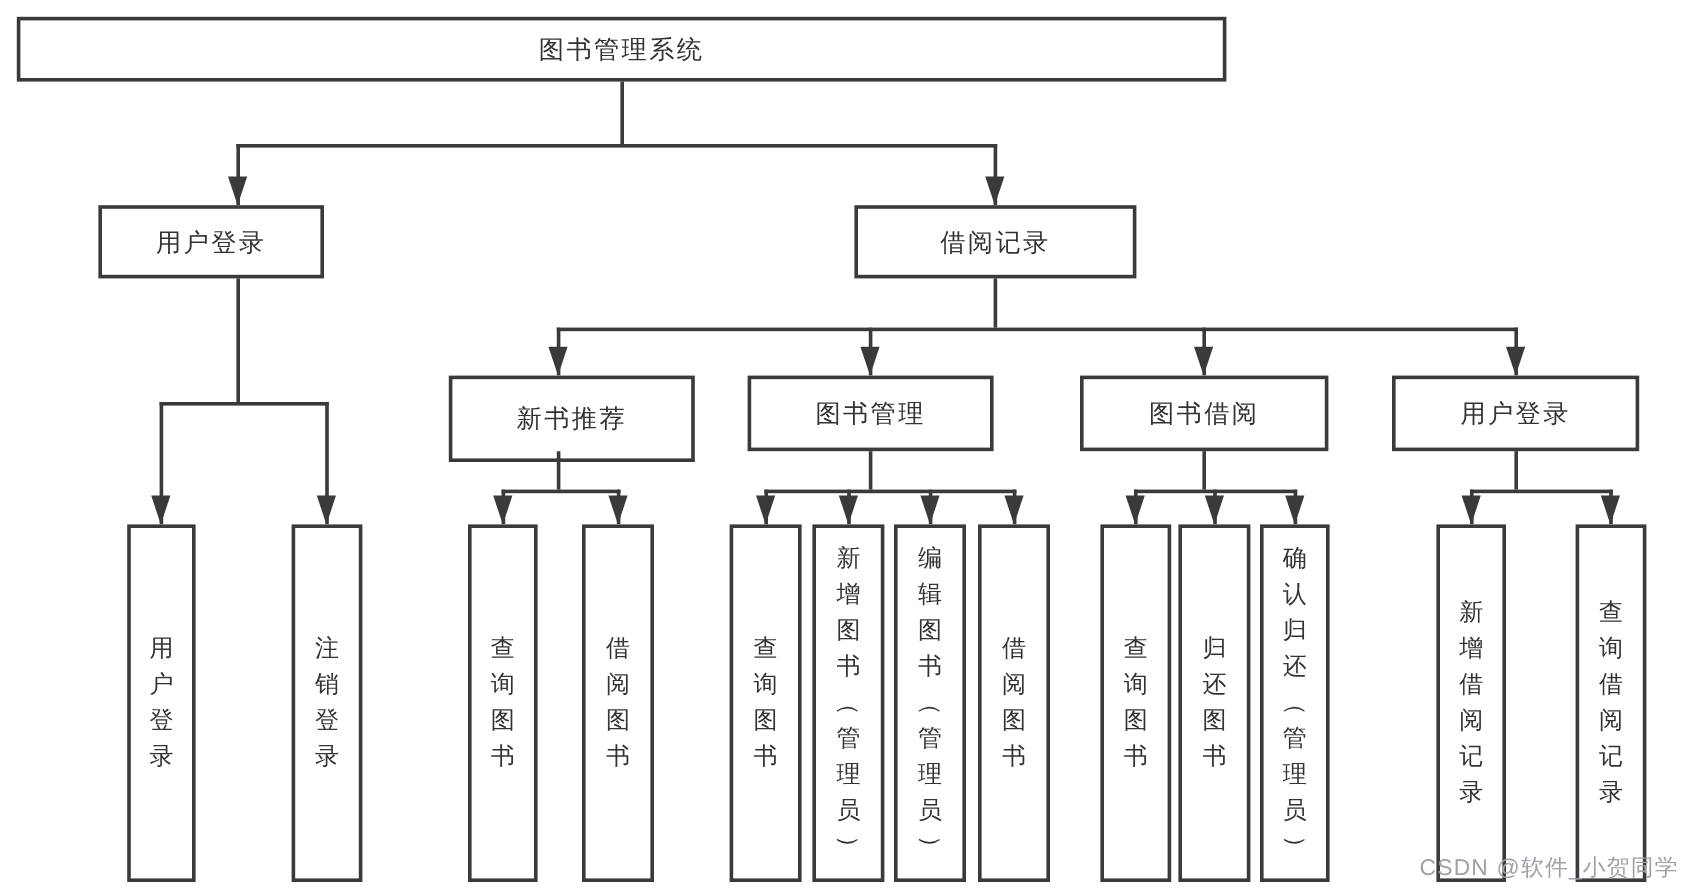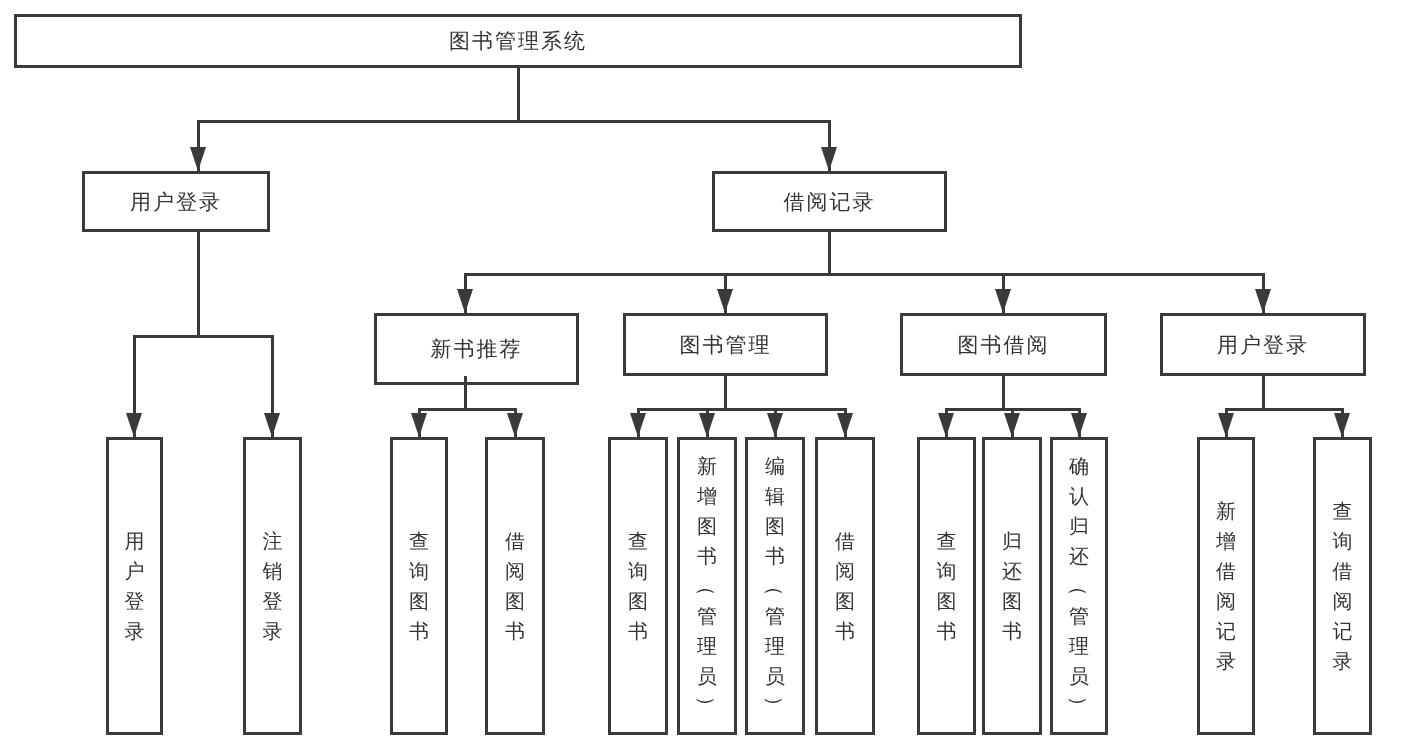--- a/index.html
+++ b/index.html
@@ -269,14 +269,15 @@
     <span class="vtext">
         <span class="ch">查</span>
         <span class="ch">询</span>
         <span class="ch">借</span>
         <span class="ch">阅</span>
         <span class="ch">记</span>
         <span class="ch">录</span>
       </span>
   </div>
 
+  <div class="watermark">CSDN @软件_小贺同学</div>
 
 </div>
 
 </body></html>

